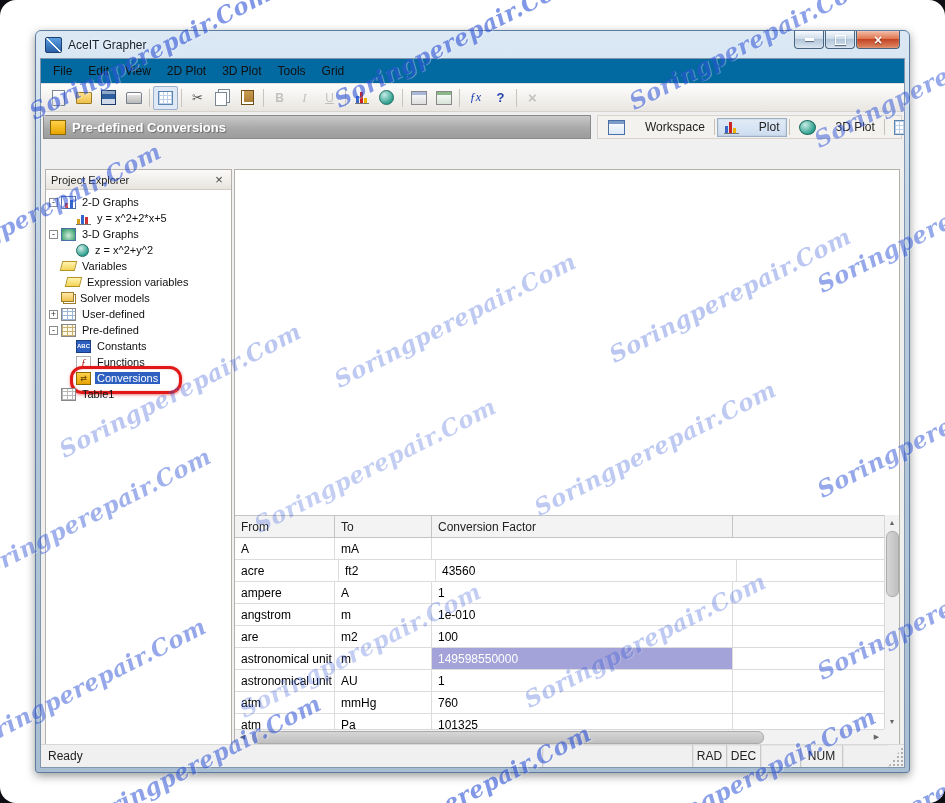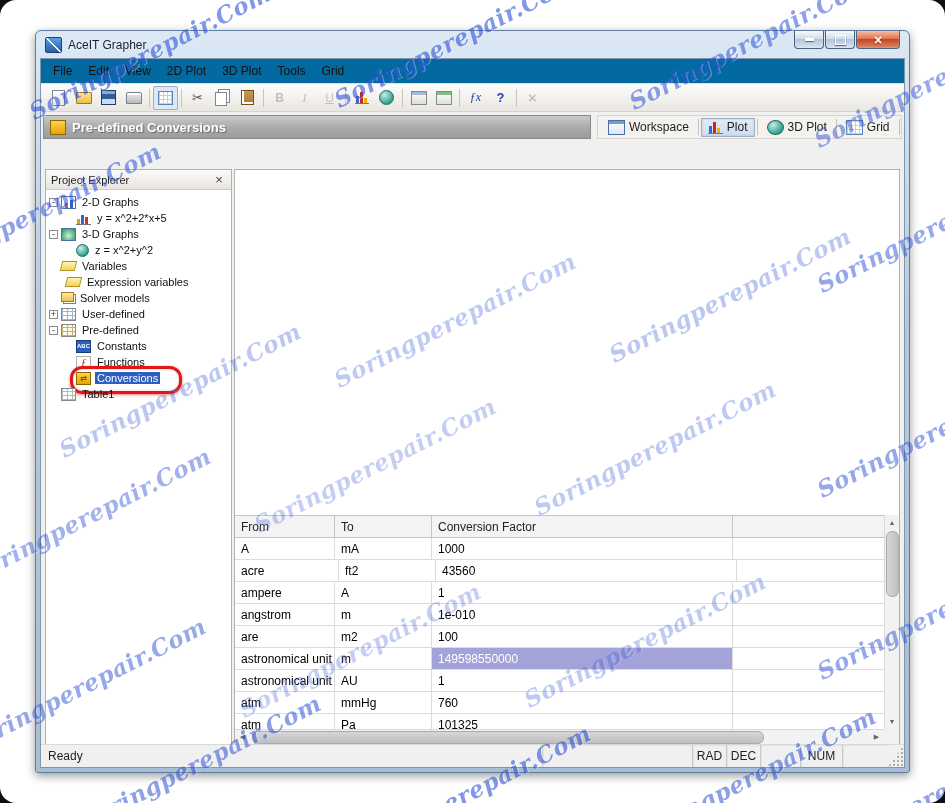--- a/index.html
+++ b/index.html
@@ -74,21 +74,21 @@
 
   
   .headerbar{position:relative;height:26px;margin-top:2px;}
   .header-title-wrap{position:absolute;left:2px;top:1px;width:548px;height:24px;box-sizing:border-box;
       background:linear-gradient(#c9c9c9,#a9a9a9 55%,#9c9c9c);border:1px solid #8a8a8a;
       display:flex;align-items:center;gap:6px;padding-left:6px;color:#fff;font-weight:bold;font-size:13px;
       text-shadow:1px 1px 1px rgba(0,0,0,.35);}
   .h-icon{width:14px;height:13px;background:linear-gradient(#ffd24a,#e8a400);border:1px solid #8a6a00;flex:none;}
   .view-buttons{position:absolute;left:556px;right:2px;top:1px;height:24px;box-sizing:border-box;
       background:#f4f2ee;border:1px solid #d8d4cd;display:flex;align-items:center;padding:0 3px;font-size:12px;color:#222;}
-  .vb{display:flex;align-items:center;gap:4px;padding:2px 6px;height:19px;box-sizing:border-box;border:1px solid transparent;white-space:nowrap;}
+  .vb{display:flex;align-items:center;gap:20px;padding:2px 6px;height:19px;box-sizing:border-box;border:1px solid transparent;white-space:nowrap;}
   .vb.pressed{border:1px solid #9db0c8;background:linear-gradient(#e2ecf7,#cdddf0);box-shadow:inset 0 0 2px rgba(0,0,0,.18);}
   .vb-sep{width:1px;height:16px;background:#c6c2ba;margin:0 2px;flex:none;}
   .vbi{width:15px;height:13px;flex:none;}
   .vbi-workspace{border:1px solid #4a6ea8;background:linear-gradient(#fff,#dce8f8);box-shadow:inset 0 3px 0 #7a9cc8;}
   .vbi-grid{border:1px solid #5b84b0;background-color:#fff;
       background-image:repeating-linear-gradient(0deg,#bcd0e8 0 1px,transparent 1px 4px),
                        repeating-linear-gradient(90deg,#bcd0e8 0 1px,transparent 1px 4px);}
 
   
   .client{position:absolute;left:4px;right:4px;top:110px;bottom:22px;}
@@ -379,21 +379,20 @@
             <div id="tbl">
                 <div class="grid-head">
                   <div class="gh-cell" style="width: 100px;">From</div>
                   <div class="gh-cell" style="width: 97px;">To</div>
                   <div class="gh-cell" style="width: 301px;">Conversion Factor</div>
                   <div class="gh-cell gh-fill"></div>
                 </div>
                 <div class="grid-row">
                   <div class="g-cell" style="width: 100px;">A</div>
                   <div class="g-cell" style="width: 97px;">mA</div>
-                  <div class="g-cell" style="width: 301px;">1000</div>
                   <div class="g-cell g-fill"></div>
                 </div>
                 <div class="grid-row">
                   <div class="g-cell" style="width: 104px;">acre</div>
                   <div class="g-cell" style="width: 97px;">ft2</div>
                   <div class="g-cell" style="width: 301px;">43560</div>
                   <div class="g-cell g-fill"></div>
                 </div>
                 <div class="grid-row">
                   <div class="g-cell" style="width: 100px;">ampere</div>

